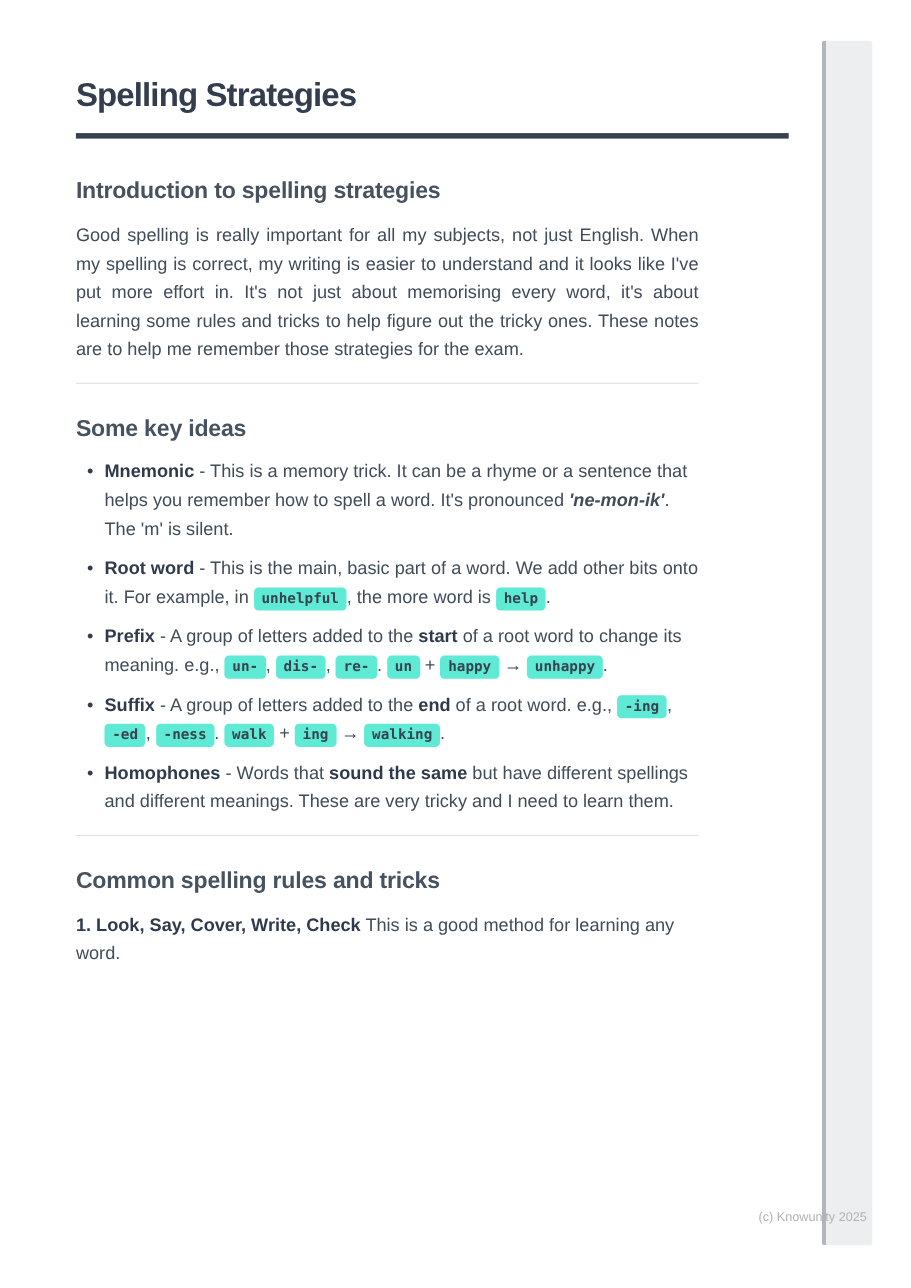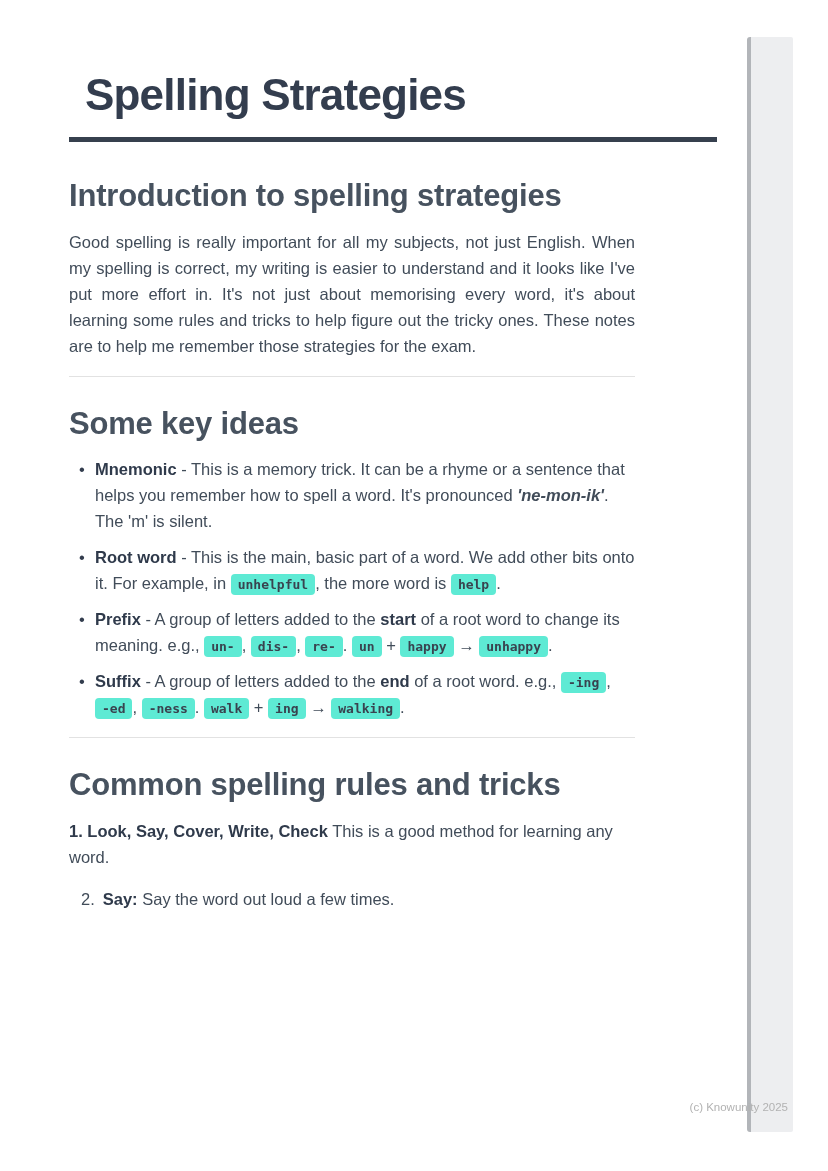--- a/index.html
+++ b/index.html
@@ -12,35 +12,35 @@
     font-family: "Liberation Sans", sans-serif;
     color: #414c59;
   }
   .content {
     position: absolute;
     left: 69px;
     top: 0;
     width: 648px;
   }
   h1.doc-title {
-    margin: 70px 0 0 16px;
-    font-size: 44px;
+    margin: 70px 0 0 0;
+    font-size: 30px;
     line-height: 1.15;
     font-weight: bold;
     letter-spacing: -0.8px;
     color: #333d4e;
   }
   .title-rule {
     height: 5px;
     background: #36404e;
     margin-top: 16px;
   }
   h2.section-heading {
     margin: 28px 0 0 0;
-    font-size: 31px;
+    font-size: 21px;
     line-height: 1.2;
     font-weight: bold;
     letter-spacing: -0.2px;
     color: #47525f;
   }
   h2.first-heading { margin-top: 35px; }
   p.body-text {
     margin: 15px 0 0 0;
     font-size: 16.5px;
     line-height: 26px;
@@ -130,28 +130,28 @@
     <p class="body-text text-col justify"><span>Good spelling is really important for all my subjects, not just English. When my spelling is correct, my writing is easier to understand and it looks like I've put more effort in. It's not just about memorising every word, it's about learning some rules and tricks to help figure out the tricky ones. These notes are to help me remember those strategies for the exam.</span></p>
 
     <hr class="divider">
 
     <h2 class="section-heading">Some key ideas</h2>
     <ul class="bullet-list text-col">
         <li><strong>Mnemonic</strong><span> - This is a memory trick. It can be a rhyme or a sentence that helps you remember how to spell a word. It's pronounced </span><em>'ne-mon-ik'</em><span>. The 'm' is silent.</span></li>
         <li><strong>Root word</strong><span> - This is the main, basic part of a word. We add other bits onto it. For example, in </span><code class="chip">unhelpful</code><span>, the more word is </span><code class="chip">help</code><span>.</span></li>
         <li><strong>Prefix</strong><span> - A group of letters added to the </span><strong>start</strong><span> of a root word to change its meaning. e.g., </span><code class="chip">un-</code><span>, </span><code class="chip">dis-</code><span>, </span><code class="chip">re-</code><span>. </span><code class="chip">un</code><span> + </span><code class="chip">happy</code><span> → </span><code class="chip">unhappy</code><span>.</span></li>
         <li><strong>Suffix</strong><span> - A group of letters added to the </span><strong>end</strong><span> of a root word. e.g., </span><code class="chip">-ing</code><span>, </span><code class="chip">-ed</code><span>, </span><code class="chip">-ness</code><span>. </span><code class="chip">walk</code><span> + </span><code class="chip">ing</code><span> → </span><code class="chip">walking</code><span>.</span></li>
+        <li><strong>Homophones</strong><span> - Words that </span><strong>sound the same</strong><span> but have different spellings and different meanings. These are very tricky and I need to learn them.</span></li>
       </ul>
 
     <hr class="divider">
 
     <h2 class="section-heading">Common spelling rules and tricks</h2>
     <p class="body-text text-col"><strong>1. Look, Say, Cover, Write, Check</strong><span> This is a good method for learning any word.</span></p>
 
     <ol class="steps text-col">
-        <li><span class="step-num">2.</span><strong>Say:</strong><span> Say the word out loud a few times.</span></li>
       </ol>
 
   </div>
 
   <div class="watermark">(c) Knowunity 2025</div>
 
 </div>
 
 </body></html>

